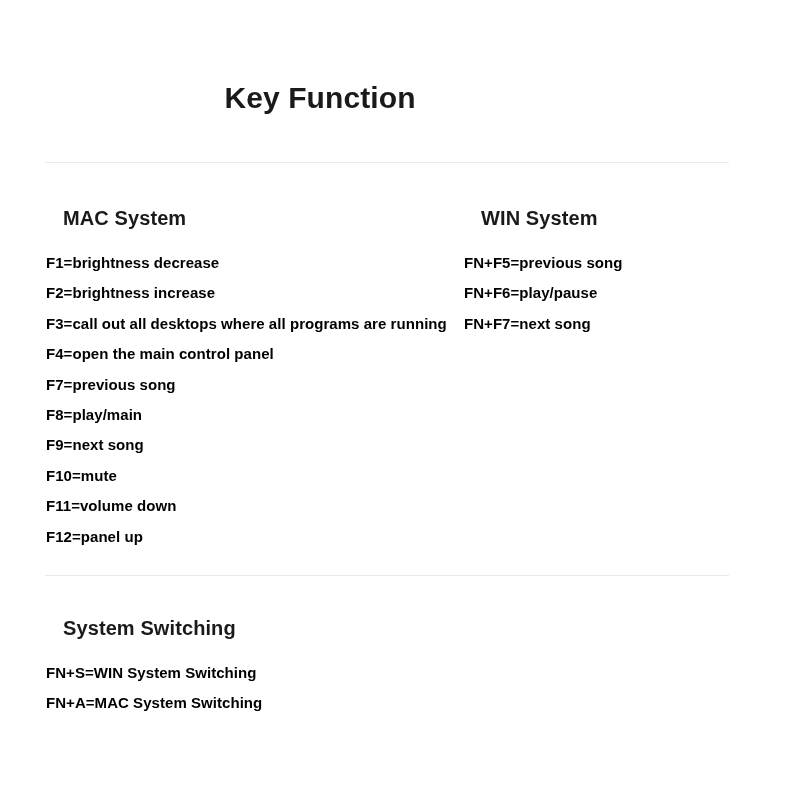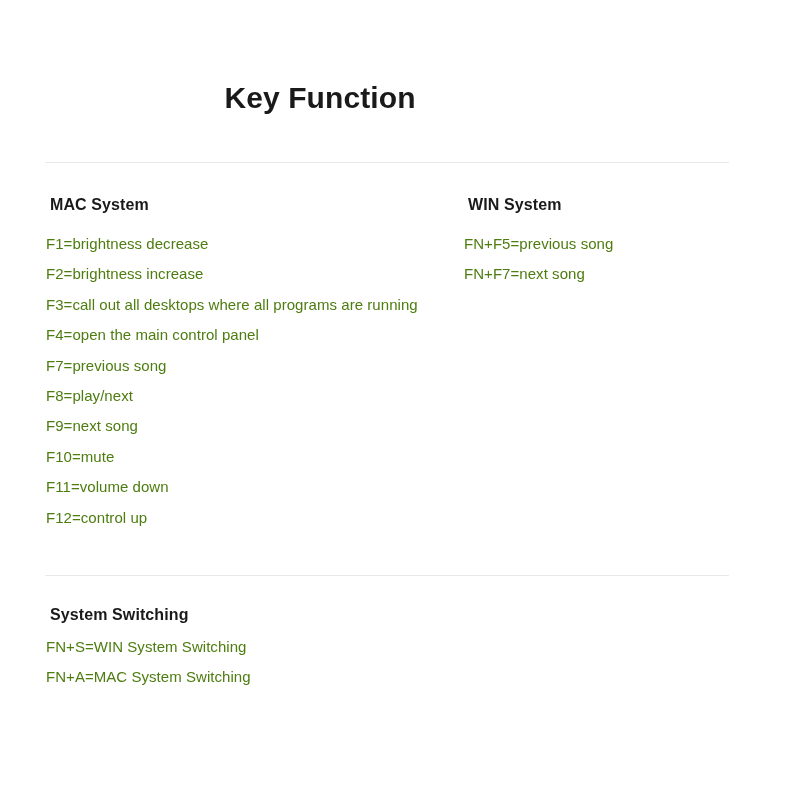--- a/index.html
+++ b/index.html
@@ -41,40 +41,41 @@
     left: 45px;
     width: 684px;
     height: 1px;
     background: #e9e9e9;
   }
   .divider-top { top: 162px; }
   .divider-mid { top: 575px; }
 
   
   .section-heading {
-    font-size: 16px;
+    font-size: 20px;
     font-weight: bold;
     color: #1a1a1a;
     line-height: 26px;
     letter-spacing: 0.1px;
-    margin: 4px;
+    margin: 17px;
   }
 
   
   .shortcut-list {
     list-style: none;
     margin: 0;
     padding: 0;
   }
   .shortcut-item {
     font-size: 15px;
-    color: #4d7c0f;
+    color: #000000;
     line-height: 30.4px;
     white-space: nowrap;
     letter-spacing: 0.05px;
+    font-weight: bold;
   }
 
   
   .columns {
     position: absolute;
     top: 188px;
     left: 0;
     width: 800px;
   }
   .col {
@@ -110,32 +111,33 @@
   <div class="columns">
 
     <div class="col col-mac">
       <h2 class="section-heading">MAC System</h2>
       <ul class="shortcut-list">
         <li class="shortcut-item">F1=brightness decrease</li>
         <li class="shortcut-item">F2=brightness increase</li>
         <li class="shortcut-item">F3=call out all desktops where all programs are running</li>
         <li class="shortcut-item">F4=open the main control panel</li>
         <li class="shortcut-item">F7=previous song</li>
-        <li class="shortcut-item">F8=play/next</li>
+        <li class="shortcut-item">F8=play/main</li>
         <li class="shortcut-item">F9=next song</li>
         <li class="shortcut-item">F10=mute</li>
         <li class="shortcut-item">F11=volume down</li>
-        <li class="shortcut-item">F12=control up</li>
+        <li class="shortcut-item">F12=panel up</li>
       </ul>
     </div>
 
     <div class="col col-win">
       <h2 class="section-heading">WIN System</h2>
       <ul class="shortcut-list">
         <li class="shortcut-item">FN+F5=previous song</li>
+        <li class="shortcut-item">FN+F6=play/pause</li>
         <li class="shortcut-item">FN+F7=next song</li>
       </ul>
     </div>
 
   </div>
 
   <div class="divider divider-mid"></div>
 
   <div class="section-switching">
     <h2 class="section-heading">System Switching</h2>

